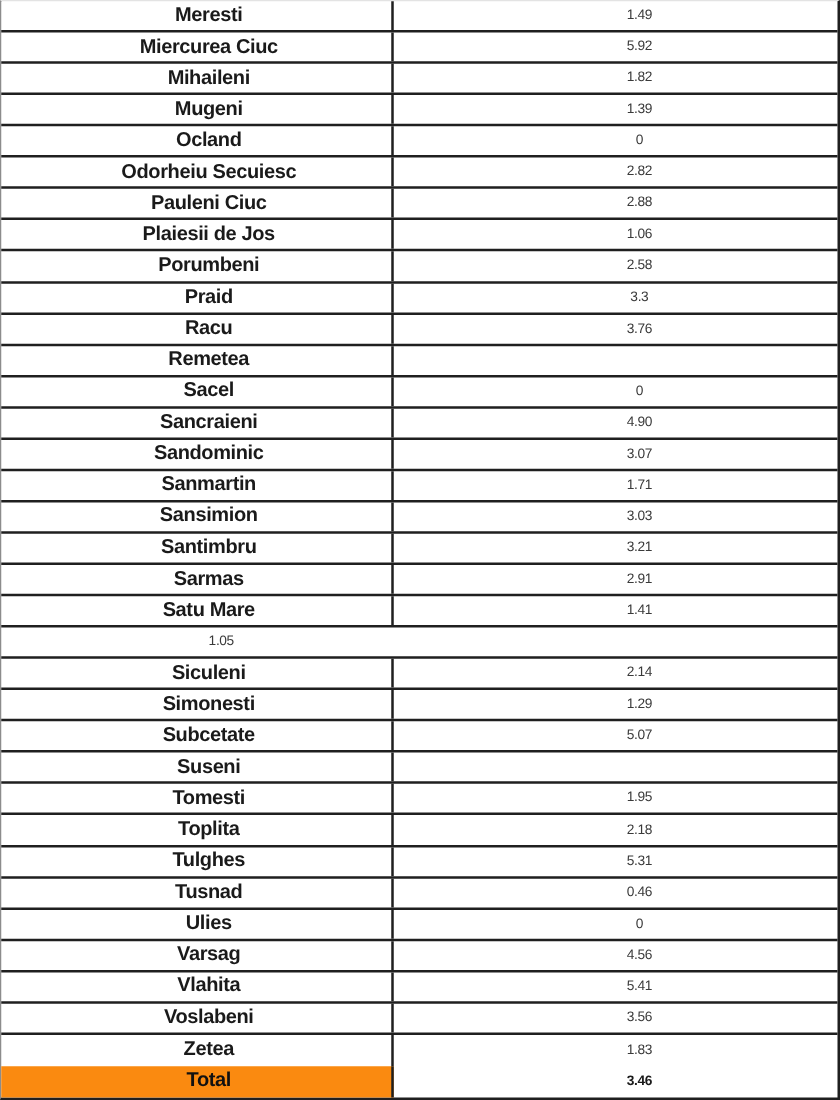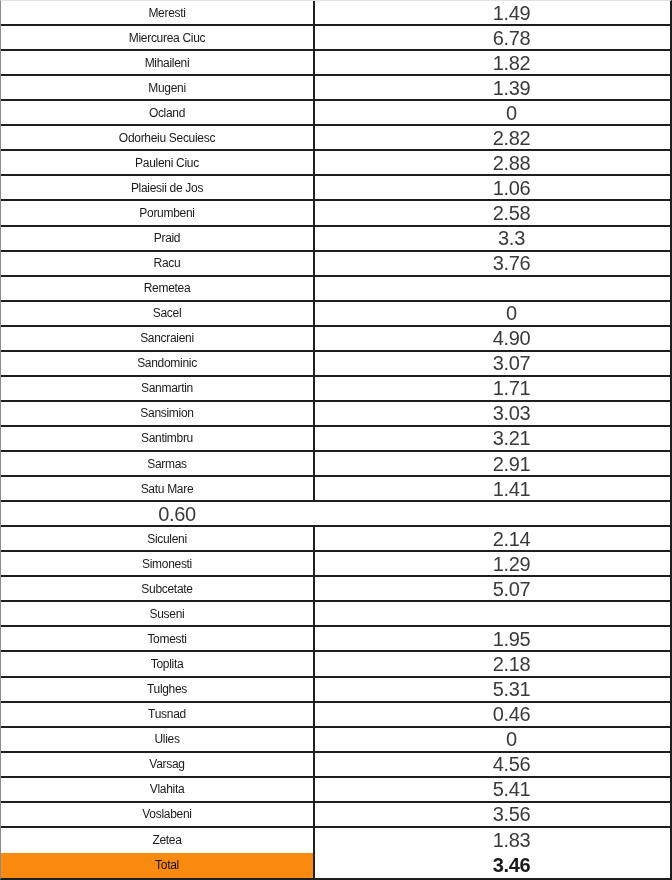--- a/index.html
+++ b/index.html
@@ -41,29 +41,29 @@
     display: flex;
     align-items: center;
     justify-content: center;
     min-height: 0;
     overflow: hidden;
     white-space: nowrap;
     line-height: 1;
   }
   .cell.name {
     border-right: 2px solid var(--grid-border);
-    font-weight: 400;
-    font-size: 12px;
+    font-weight: 700;
+    font-size: 16px;
     color: #1a1a1a;
     letter-spacing: -0.3px;
     padding-left: 20px;
   }
   .cell.val {
     font-weight: 400;
-    font-size: 20px;
+    font-size: 11px;
     color: #3a3a3a;
     letter-spacing: -0.3px;
     margin-left: 38px;
   }
   .total-row .cell.name {
     background: var(--total-bg);
     color: #111111;
   }
   .total-row .cell.val {
     font-weight: 700;
@@ -77,21 +77,21 @@
   <div class="rows">
     
   
       <div class="row">
         <div class="cell name">Meresti</div>
         <div class="cell val">1.49</div>
       </div>
     
       <div class="row">
         <div class="cell name">Miercurea Ciuc</div>
-        <div class="cell val">6.78</div>
+        <div class="cell val">5.92</div>
       </div>
     
       <div class="row">
         <div class="cell name">Mihaileni</div>
         <div class="cell val">1.82</div>
       </div>
     
       <div class="row">
         <div class="cell name">Mugeni</div>
         <div class="cell val">1.39</div>
@@ -170,21 +170,21 @@
         <div class="cell name">Sarmas</div>
         <div class="cell val">2.91</div>
       </div>
     
       <div class="row">
         <div class="cell name">Satu Mare</div>
         <div class="cell val">1.41</div>
       </div>
     
       <div class="row">
-        <div class="cell val">0.60</div>
+        <div class="cell val">1.05</div>
       </div>
     
       <div class="row">
         <div class="cell name">Siculeni</div>
         <div class="cell val">2.14</div>
       </div>
     
       <div class="row">
         <div class="cell name">Simonesti</div>
         <div class="cell val">1.29</div>

